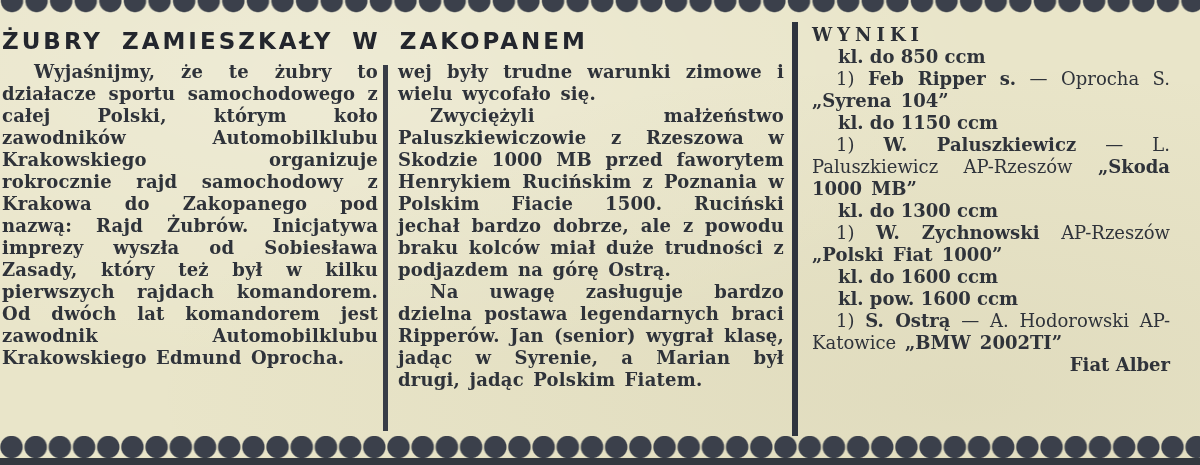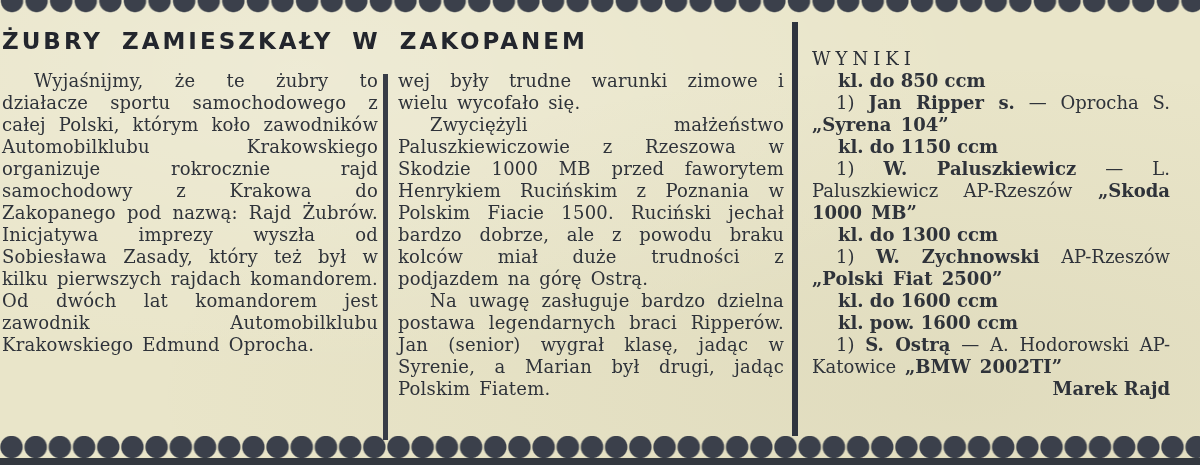--- a/index.html
+++ b/index.html
@@ -58,21 +58,22 @@
     font-weight: 700;
     font-size: 23px;
     line-height: 34px;
     letter-spacing: 3px;
     word-spacing: 8px;
     color: #23262d;
     white-space: nowrap;
   }
   .cols {
     display: flex;
-    margin-top: 12px;
+    margin-top: 3px;
+    font-weight: bold;
   }
   .col {
     font-size: 18px;
     line-height: 22px;
     text-align: justify;
     word-spacing: 3px;
     letter-spacing: 0.2px;
   }
   .col p { margin: 0; }
   .col p.indent { text-indent: 32px; }
@@ -88,24 +89,23 @@
   .right-section {
     flex: 1;
     margin-top: 8px;
     border-left: 6px solid #2f343e;
     padding: 2px 30px 0 14px;
     box-sizing: border-box;
     font-size: 18px;
     line-height: 22px;
   }
   .results-title {
-    font-weight: 400;
+    font-weight: 700;
     letter-spacing: 5px;
     color: #2b2f36;
-    margin-top: 24px;
   }
   .class-label {
     font-weight: 700;
     padding-left: 26px;
   }
   .entry {
     margin: 0;
     text-indent: 24px;
     text-align: justify;
     word-spacing: 3px;
@@ -140,52 +140,52 @@
         </div>
       </div>
     </div>
 
     <div class="right-section">
       <div class="results-title">WYNIKI</div>
 
       <div class="class-label">kl. do 850 ccm</div>
       <p class="entry">
         <span>1)</span>
-        <span class="crew">Jan Ripper s.</span>
+        <span class="crew">Feb Ripper s.</span>
         <span>— Oprocha S.</span>
         <span class="car">„Syrena 104”</span>
       </p>
 
       <div class="class-label">kl. do 1150 ccm</div>
       <p class="entry">
         <span>1)</span>
         <span class="crew">W. Paluszkiewicz</span>
         <span>— L. Paluszkiewicz AP-Rzeszów</span>
         <span class="car">„Skoda 1000 MB”</span>
       </p>
 
       <div class="class-label">kl. do 1300 ccm</div>
       <p class="entry">
         <span>1)</span>
         <span class="crew">W. Zychnowski</span>
         <span>AP-Rzeszów</span>
-        <span class="car">„Polski Fiat 2500”</span>
+        <span class="car">„Polski Fiat 1000”</span>
       </p>
 
       <div class="class-label">kl. do 1600 ccm</div>
 
       <div class="class-label">kl. pow. 1600 ccm</div>
       <p class="entry">
         <span>1)</span>
         <span class="crew">S. Ostrą</span>
         <span>— A. Hodorowski AP-Katowice</span>
         <span class="car">„BMW 2002TI”</span>
       </p>
 
-      <div class="byline">Marek Rajd</div>
+      <div class="byline">Fiat Alber</div>
     </div>
 
   </div>
 
   <div class="border-bottom"></div>
   <div class="bottom-bar"></div>
 
 </div>
 
 </body></html>

